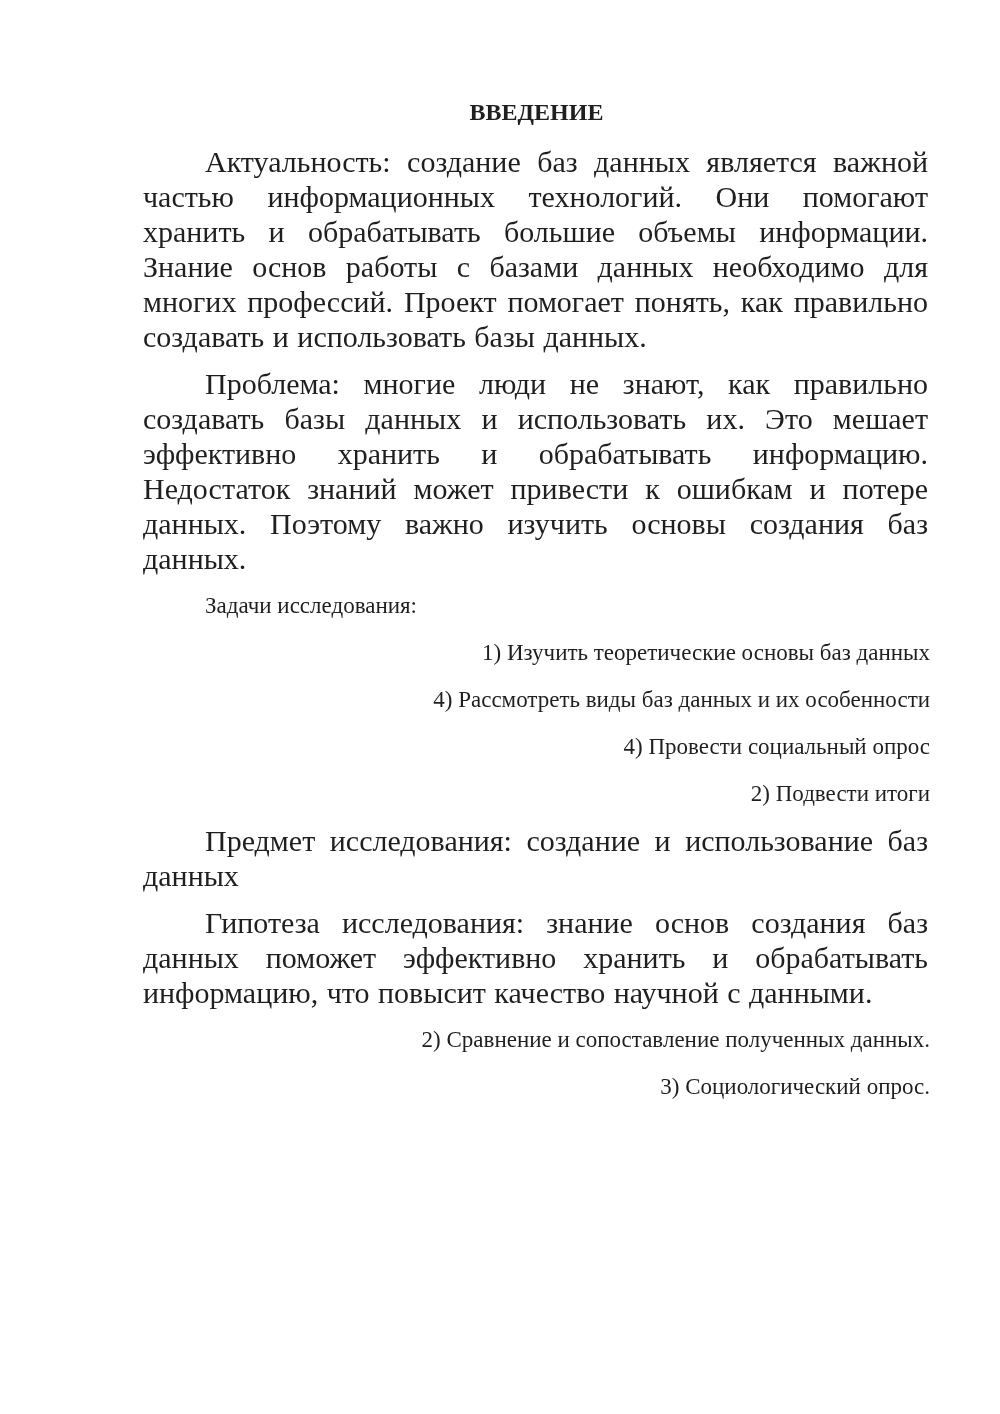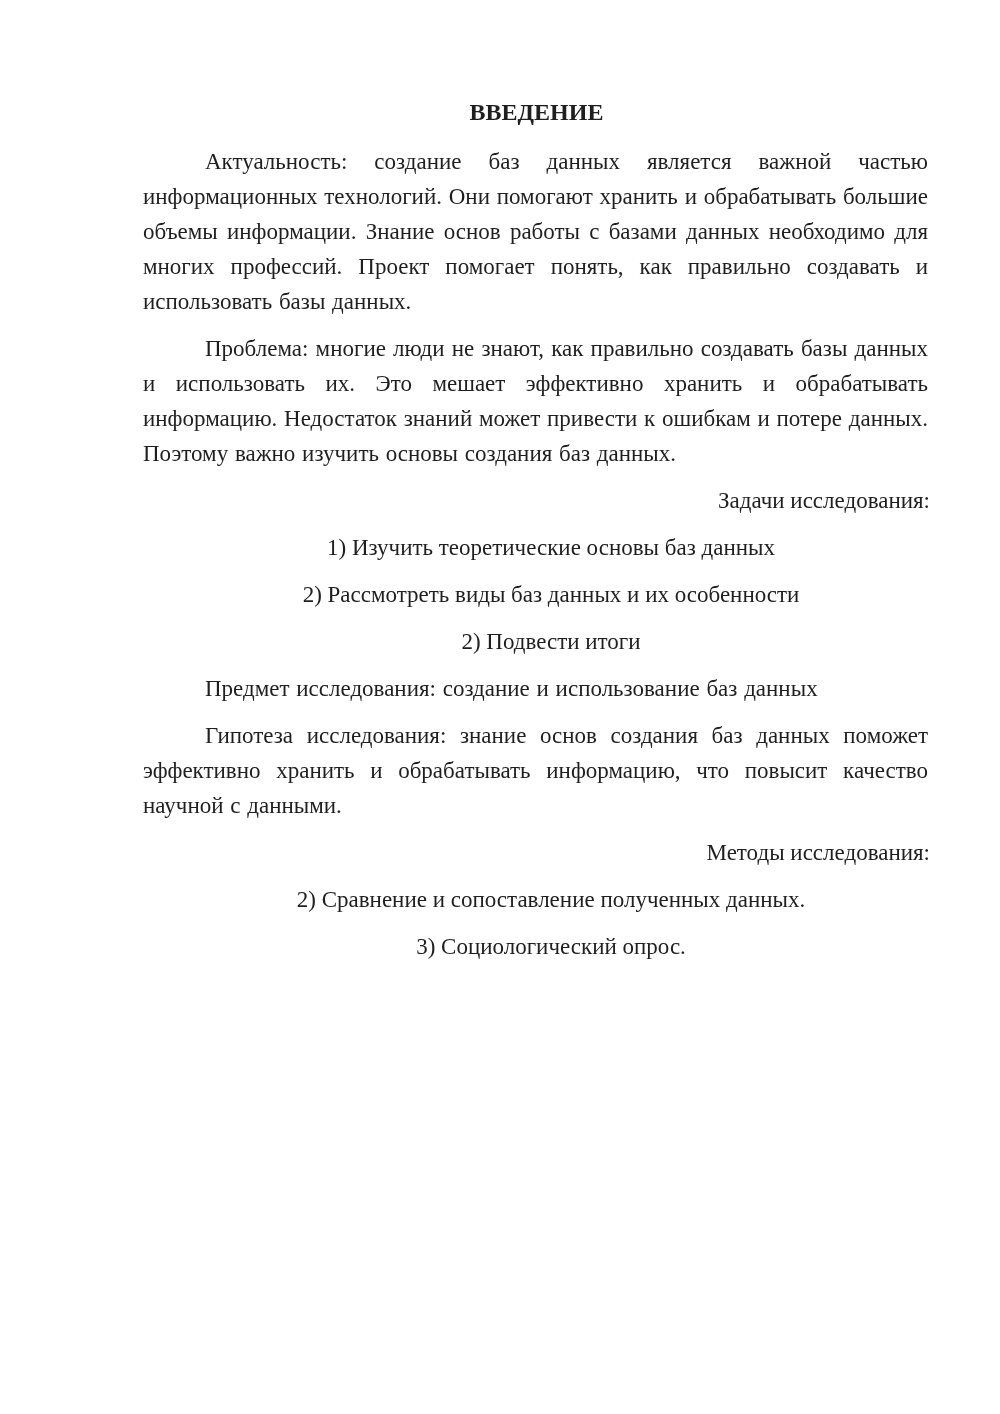--- a/index.html
+++ b/index.html
@@ -23,41 +23,41 @@
     width: 787px;
   }
   .doc-title {
     font-size: 24px;
     font-weight: bold;
     text-align: center;
     line-height: 35px;
     margin: 0 0 14px 0;
   }
   .para {
-    font-size: 23px;
+    font-size: 30px;
     line-height: 35px;
     margin: 0 2px 12px 0;
     text-align: justify;
     text-indent: 62px;
     hyphens: none;
     word-spacing: 1px;
   }
   .heading-para {
     font-size: 23px;
     line-height: 35px;
     margin: 0 0 12px 0;
-    text-align: right;
+    text-align: left;
     text-indent: 62px;
   }
   .list-item {
     font-size: 23px;
     line-height: 35px;
     margin: 0 0 12px 0;
     padding-left: 29px;
-    text-align: center;
+    text-align: right;
   }
   .page-number {
     position: absolute;
     left: 143px;
     top: 1344px;
     width: 787px;
     text-align: center;
     font-size: 21px;
     color: #6a6a6a;
   }
@@ -71,29 +71,29 @@
     <h1 class="doc-title">ВВЕДЕНИЕ</h1>
 
     <p class="para">Актуальность: создание баз данных является важной частью информационных технологий. Они помогают хранить и обрабатывать большие объемы информации. Знание основ работы с базами данных необходимо для многих профессий. Проект помогает понять, как правильно создавать и использовать базы данных.</p>
 
     <p class="para">Проблема: многие люди не знают, как правильно создавать базы данных и использовать их. Это мешает эффективно хранить и обрабатывать информацию. Недостаток знаний может привести к ошибкам и потере данных. Поэтому важно изучить основы создания баз данных.</p>
 
 
     <p class="heading-para">Задачи исследования:</p>
 
     <p class="list-item">1) Изучить теоретические основы баз данных</p>
-    <p class="list-item">2) Рассмотреть виды баз данных и их особенности</p>
+    <p class="list-item">4) Рассмотреть виды баз данных и их особенности</p>
+    <p class="list-item">4) Провести социальный опрос</p>
     <p class="list-item">2) Подвести итоги</p>
 
 
     <p class="para">Предмет исследования: создание и использование баз данных</p>
 
     <p class="para">Гипотеза исследования: знание основ создания баз данных поможет эффективно хранить и обрабатывать информацию, что повысит качество научной с данными.</p>
 
-    <p class="heading-para">Методы исследования:</p>
 
     <p class="list-item">2) Сравнение и сопоставление полученных данных.</p>
     <p class="list-item">3) Социологический опрос.</p>
 
   </div>
 
   <div class="page-number">3</div>
 </div>
 
 </body></html>

